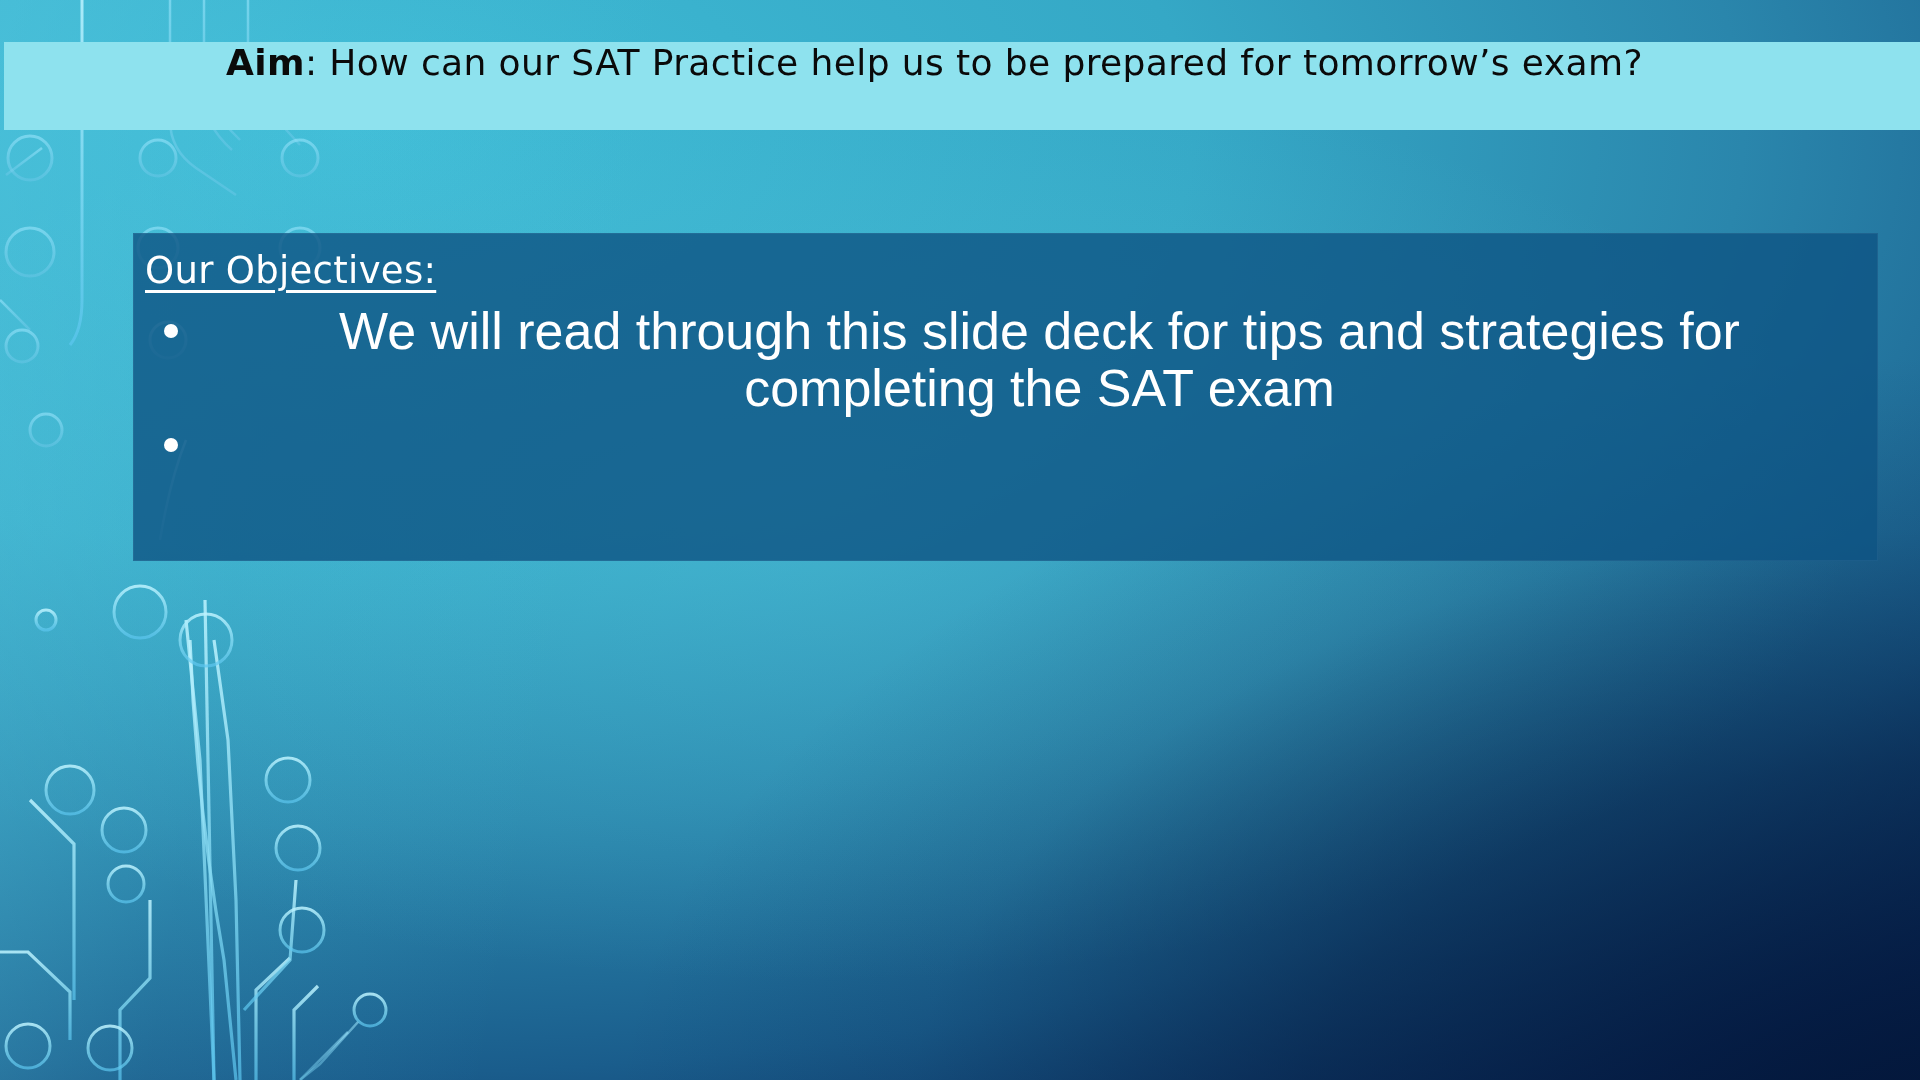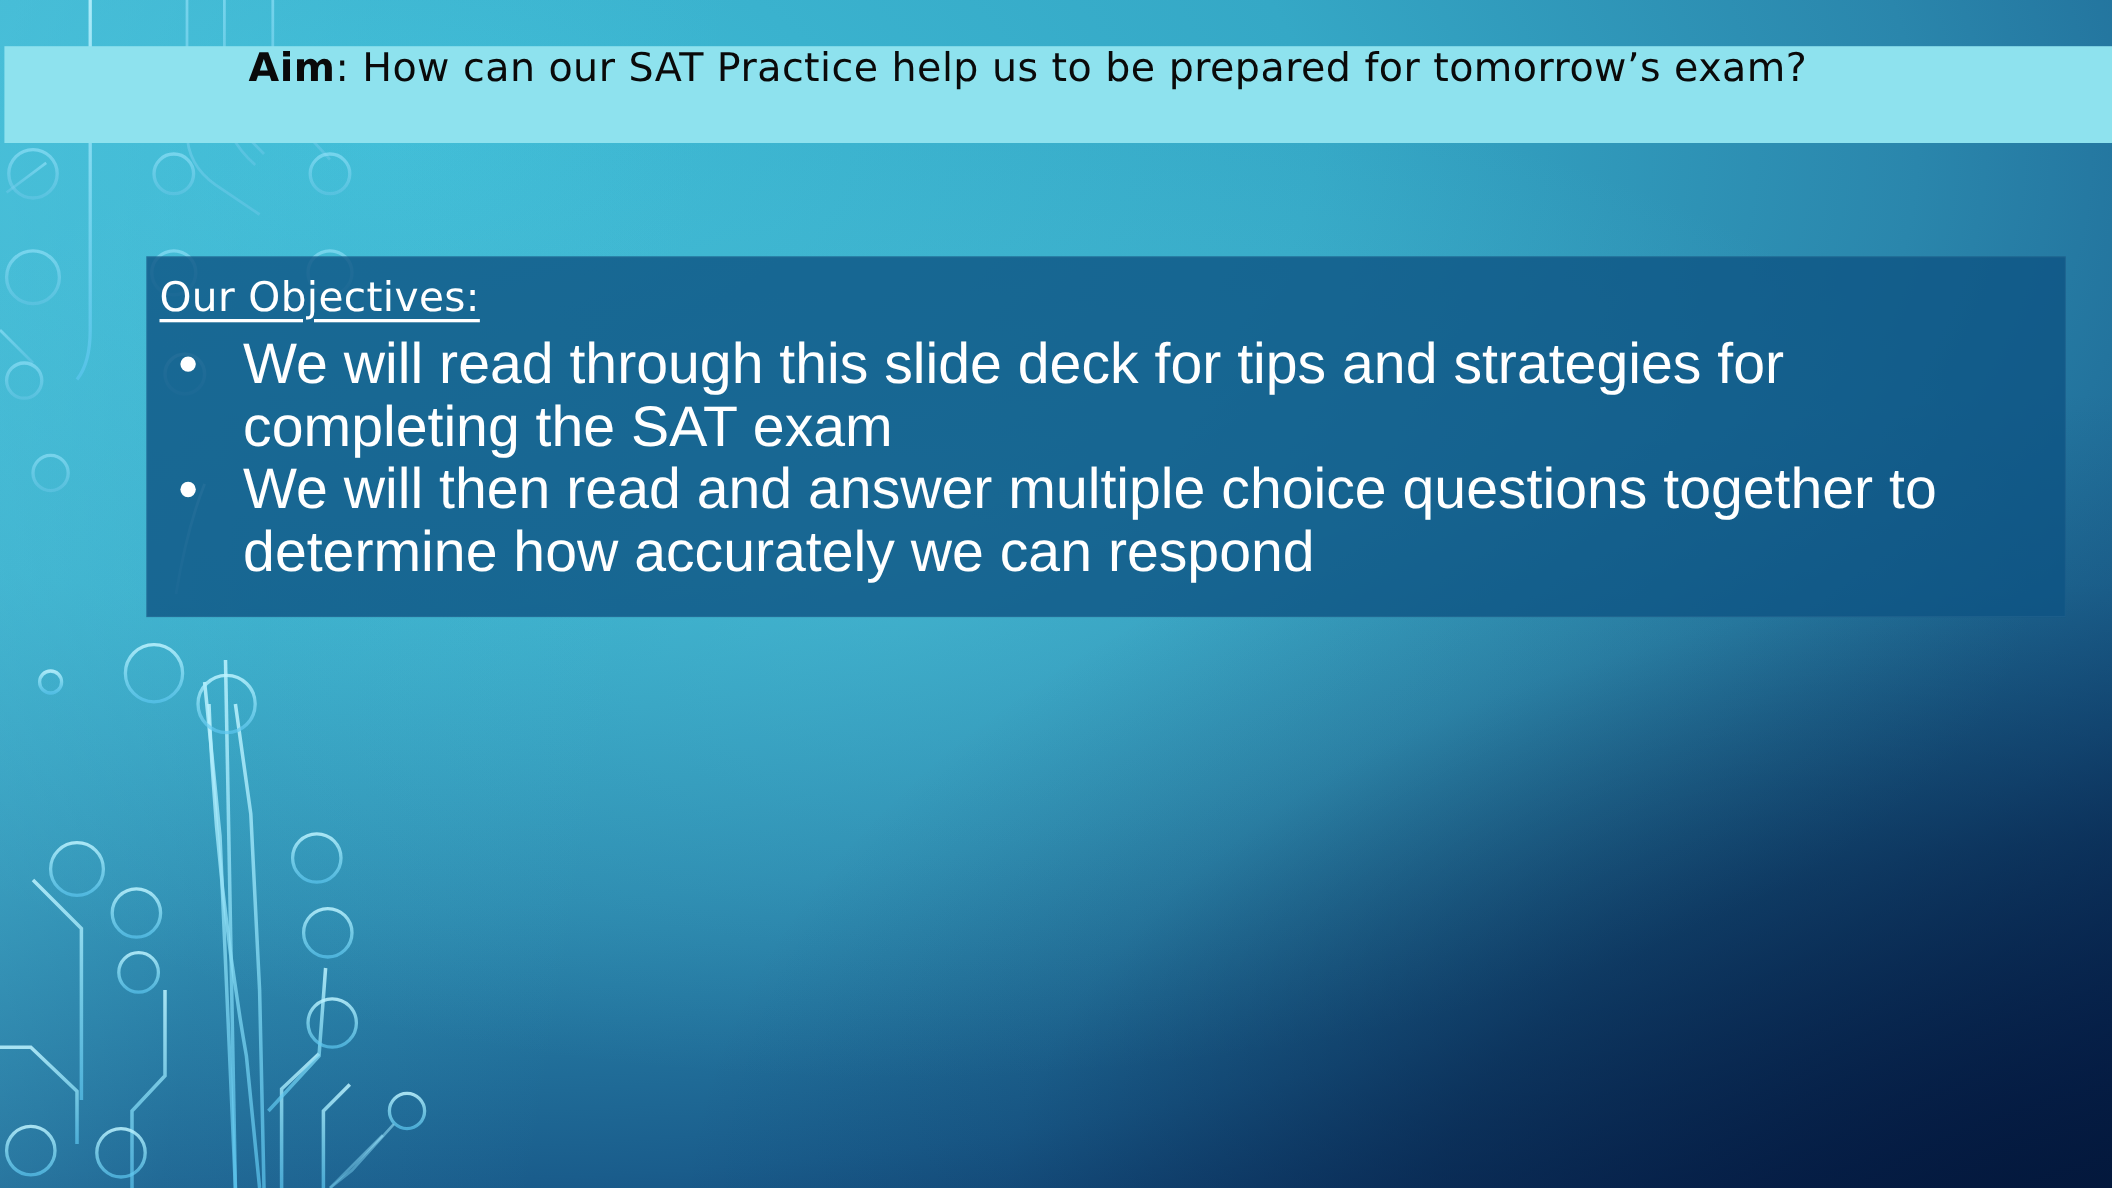--- a/index.html
+++ b/index.html
@@ -77,20 +77,21 @@
 
   
   .objectives-box {
     position: absolute;
     left: 133px;
     top: 233px;
     width: 1745px;
     height: 328px;
     background: rgba(14, 84, 131, 0.80);
     box-shadow: inset 0 0 0 1px rgba(255,255,255,0.05);
+    text-align: center;
   }
   .obj-heading {
     position: absolute;
     left: 12px;
     top: 16px;
     font-family: "DejaVu Sans", sans-serif;
     font-size: 37px;
     color: #ffffff;
     text-decoration: underline;
     text-underline-offset: 7px;
@@ -221,18 +222,17 @@
 
   <div class="objectives-box">
     <div class="obj-heading">Our Objectives:</div>
     <ul class="obj-list">
       <li class="obj-item">
         <span class="dot"></span>
         <span>We will read through this slide deck for tips and strategies for completing the SAT exam</span>
       </li>
       <li class="obj-item">
         <span class="dot"></span>
-        <span>We will then read and answer multiple choice questions together to determine how accurately we can respond</span>
       </li>
     </ul>
   </div>
 
 </div>
 
 </body></html>

